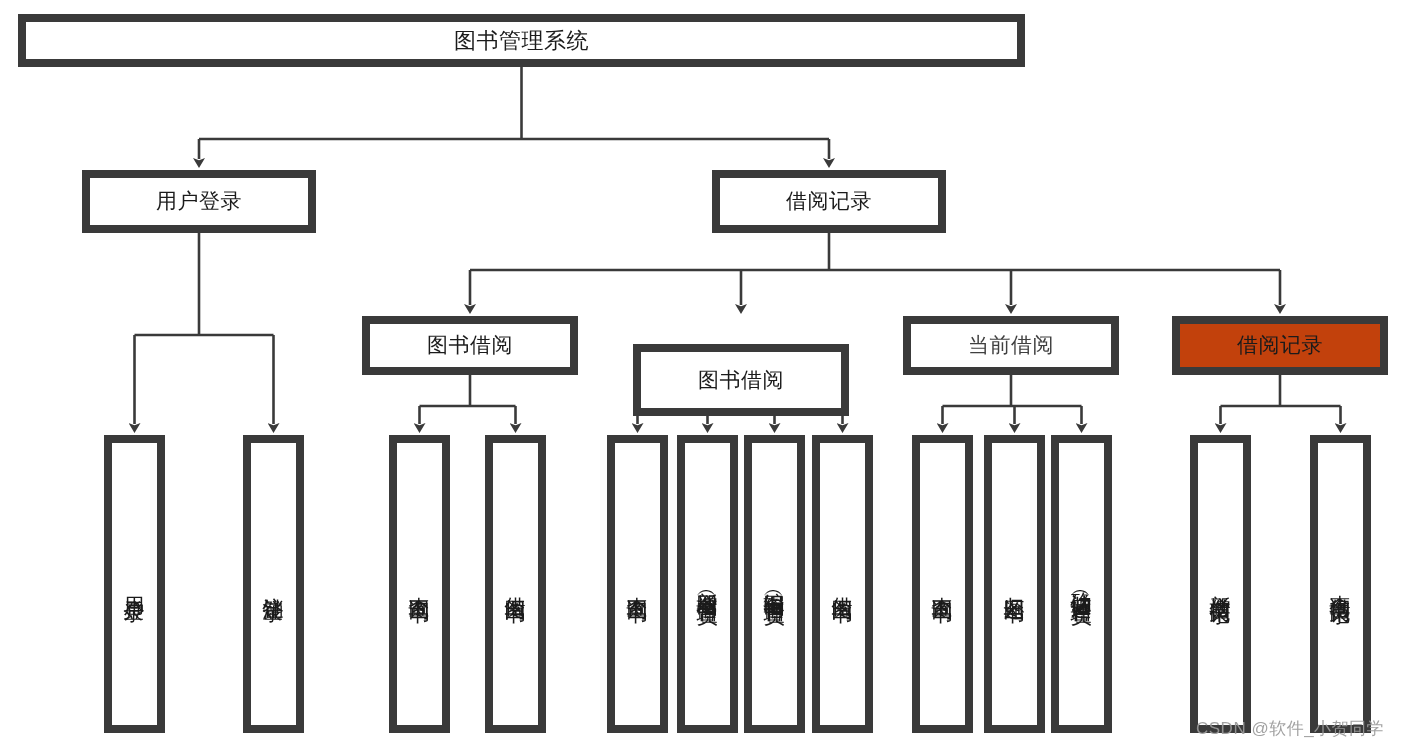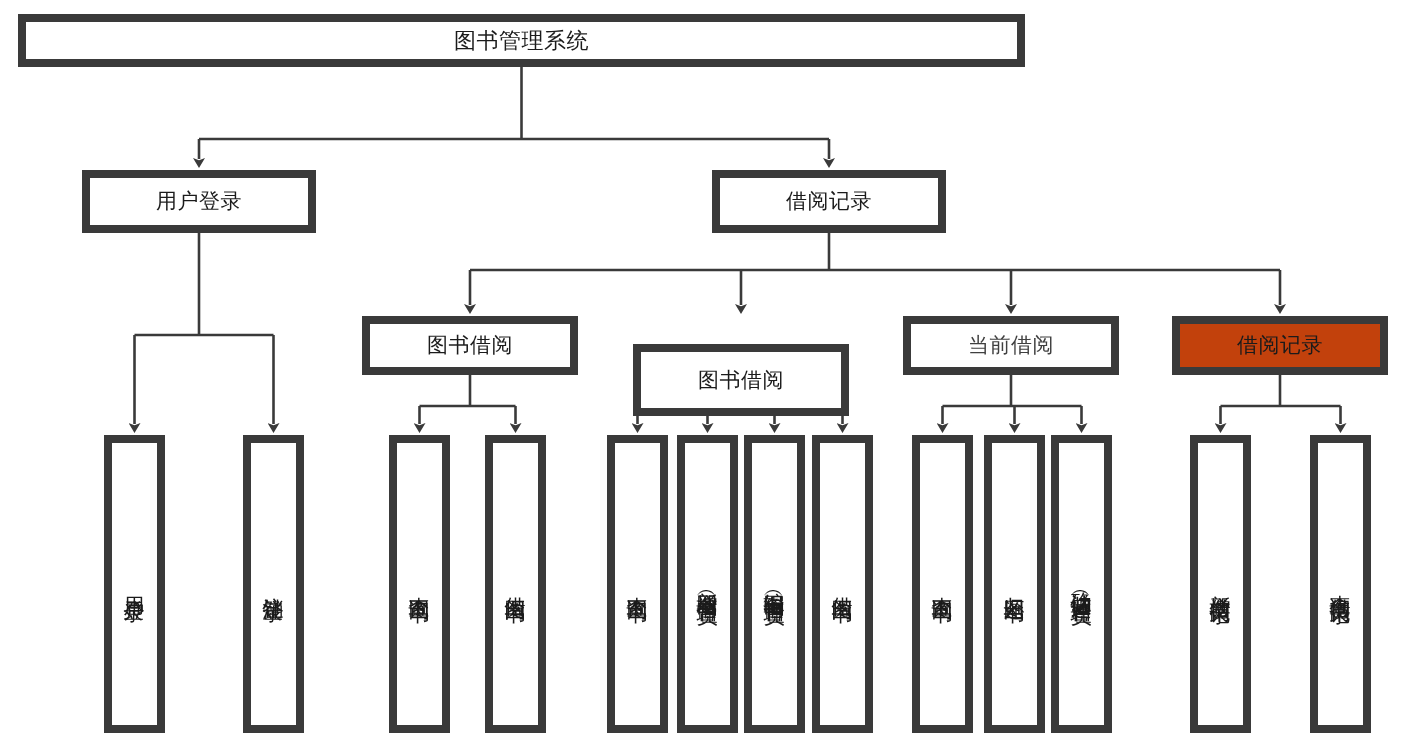--- a/index.html
+++ b/index.html
@@ -170,14 +170,15 @@
         <span class="node-label" style="color: rgb(27, 27, 27);">确认归还（管理员）</span>
       </div>
       <div class="node vertical" style="left: 1190px; top: 435px; width: 61px; height: 298px; border-color: rgb(58, 58, 58); background: rgb(255, 255, 255);">
         <span class="node-label" style="color: rgb(27, 27, 27);">新增借阅记录</span>
       </div>
       <div class="node vertical" style="left: 1310px; top: 435px; width: 61px; height: 298px; border-color: rgb(58, 58, 58); background: rgb(255, 255, 255);">
         <span class="node-label" style="color: rgb(27, 27, 27);">查询借阅记录</span>
       </div>
     </div>
 
+  <div class="watermark" style="left: 1196px; top: 717px; color: rgb(154, 154, 154);">CSDN @软件_小贺同学</div>
 
 </div>
 
 </body></html>

